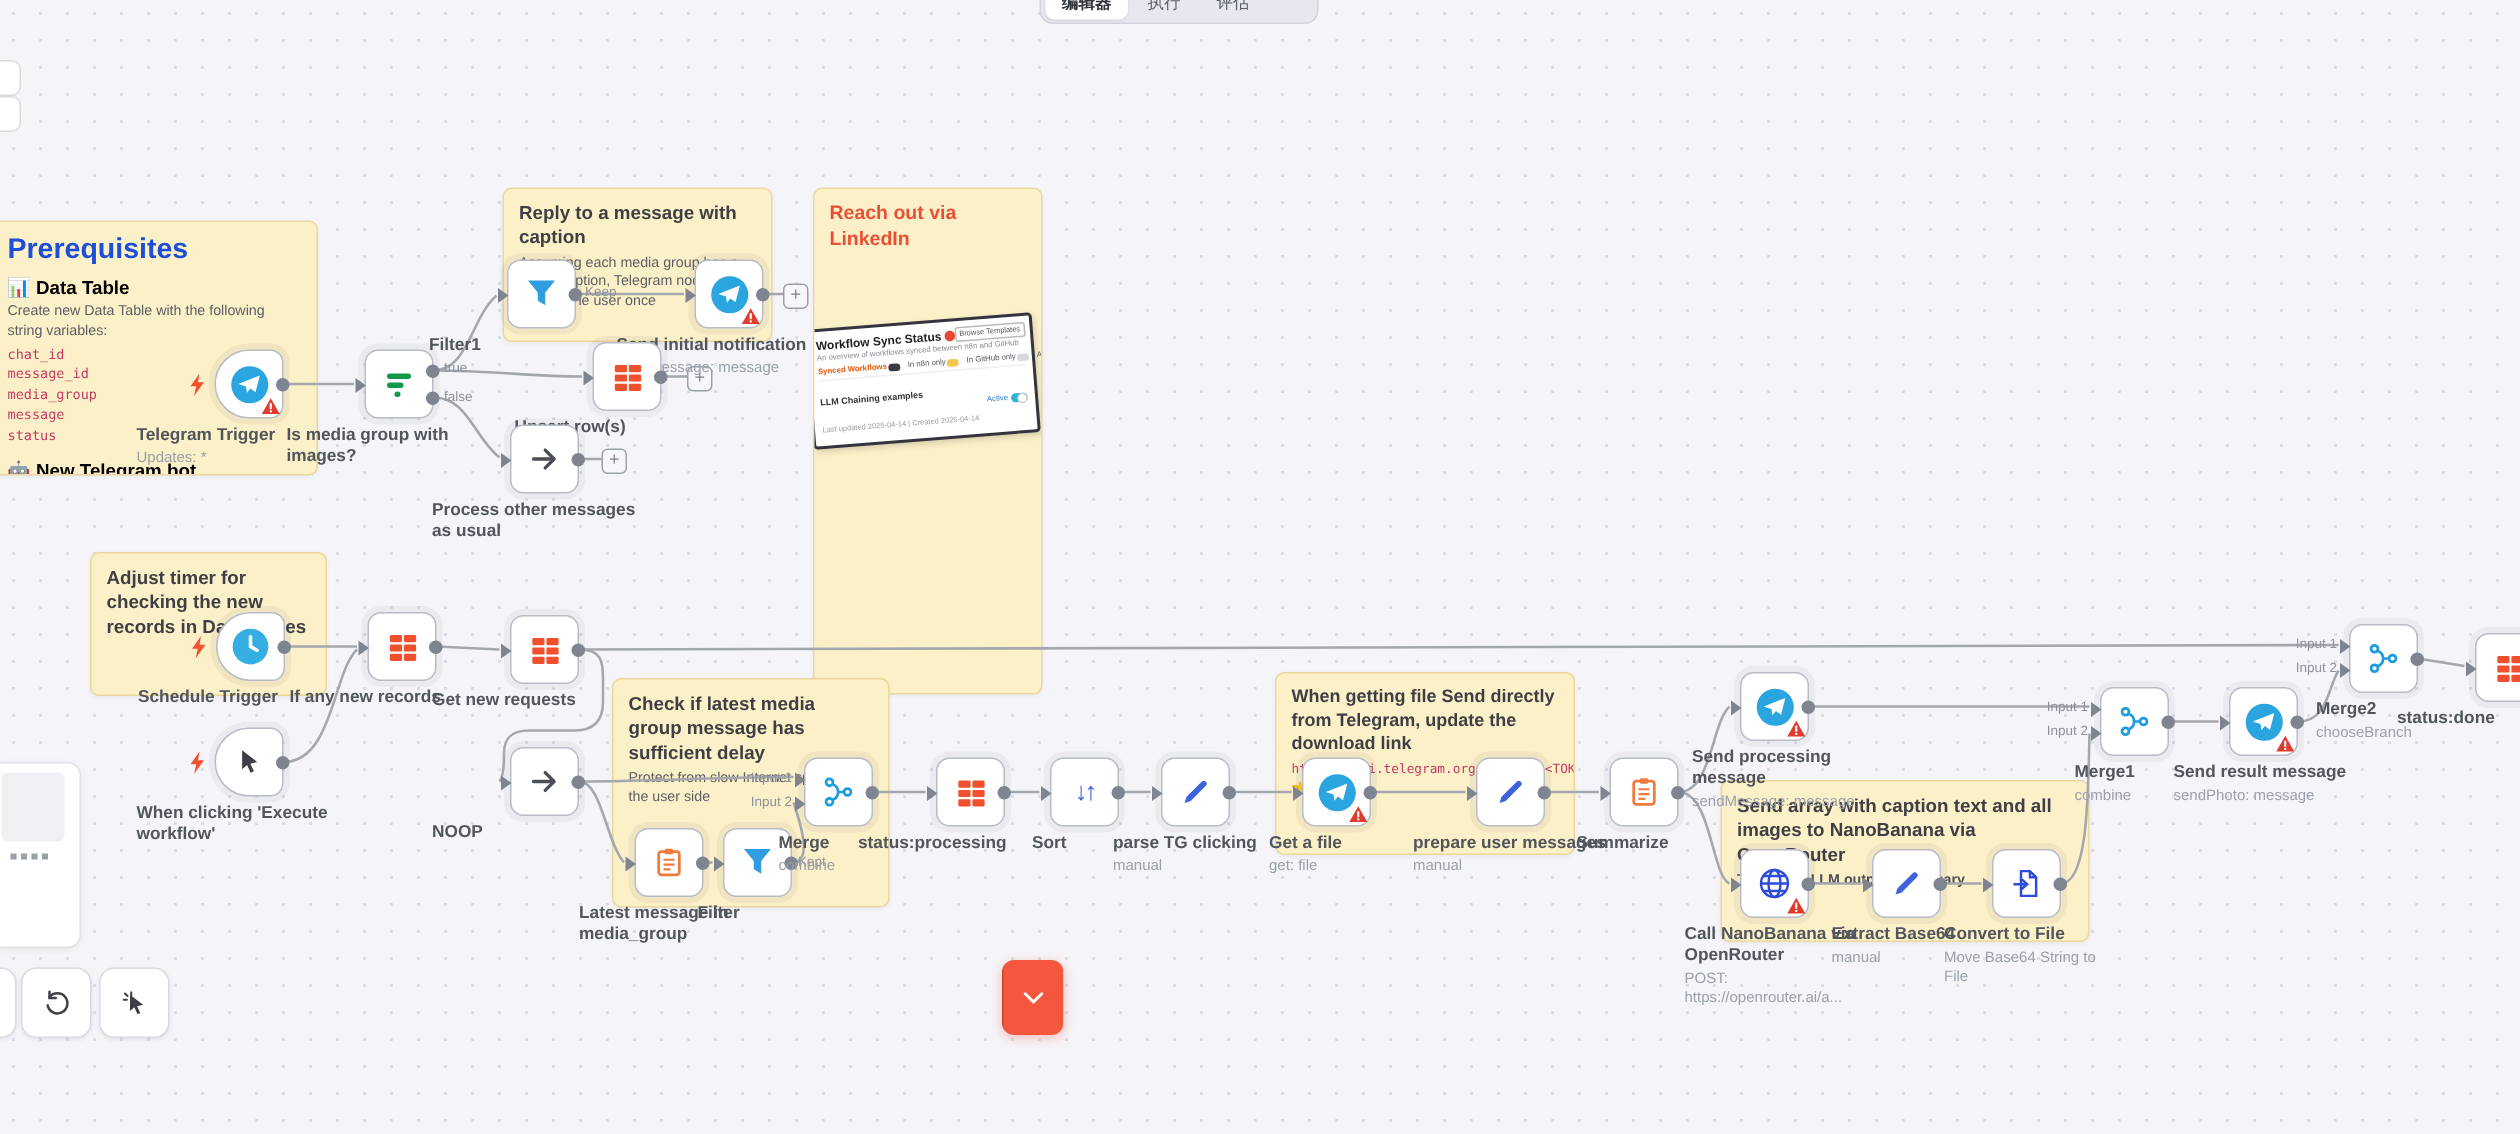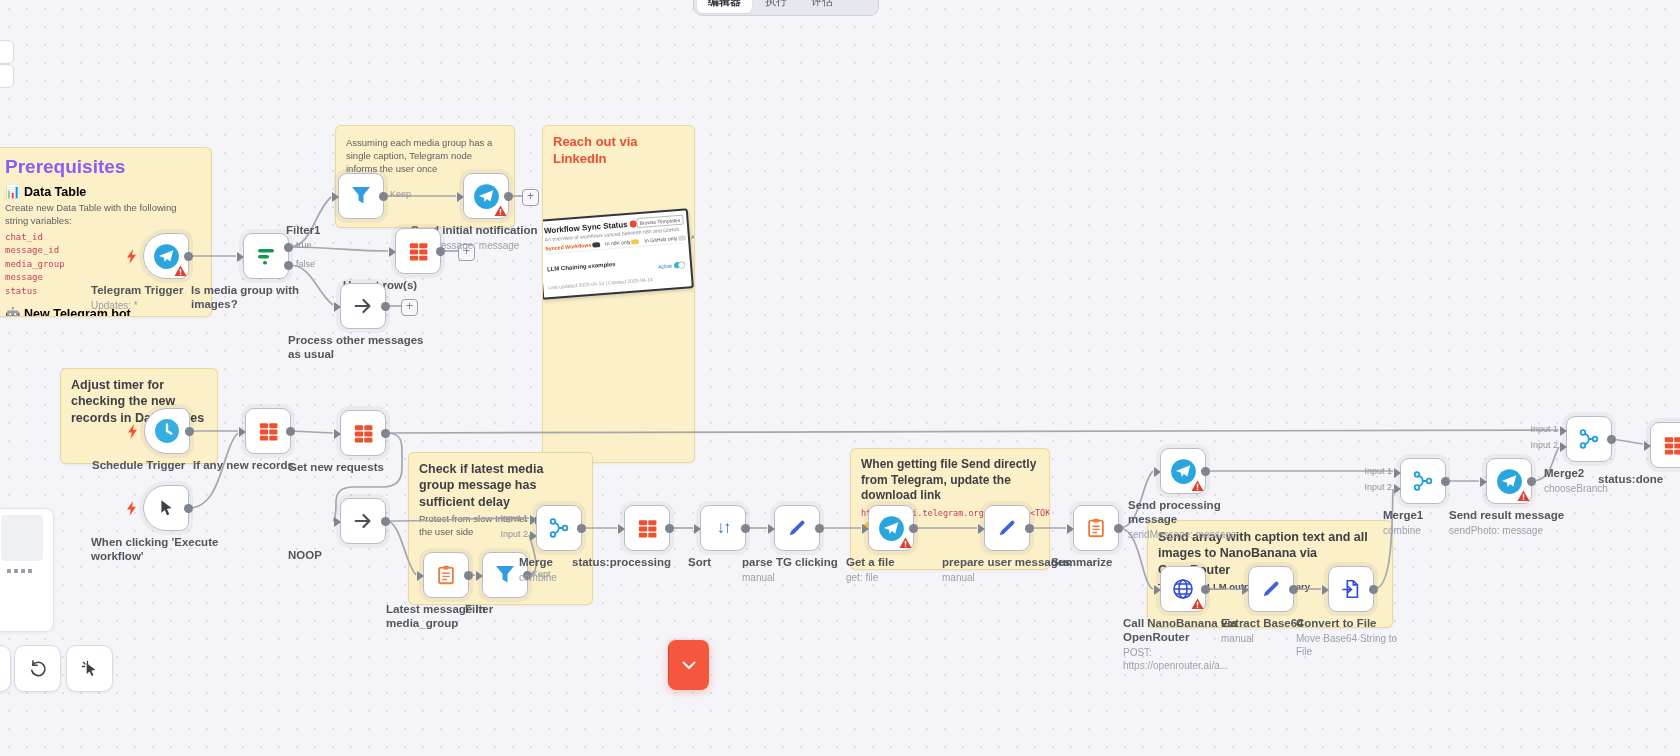--- a/index.html
+++ b/index.html
@@ -6,21 +6,21 @@
   body{
     width:1680px;height:756px;overflow:hidden;position:relative;
     font-family:"Liberation Sans",sans-serif;
     background:#f5f5f9;
     background-image:radial-gradient(#dcdde6 1px, transparent 1.2px);
     background-size:18px 18px;
   }
   
   .sticky{position:absolute;background:#fcf0c8;border:1px solid rgba(203,172,77,.35);
     border-radius:6px;box-shadow:0 1px 3px rgba(0,0,0,.05);z-index:1;box-sizing:border-box;padding:8px 10px;overflow:hidden;}
-  .sticky h1{margin:0 0 6px 0;font-size:19px;color:#8b5cf6;}
+  .sticky h1{margin:0 0 6px 0;font-size:19px;color:#1d4ed8;}
   .sticky h2{margin:0;font-size:12.5px;color:#3d3f44;line-height:1.3;}
   .sticky h3{margin:8px 0 3px 0;font-size:12.5px;color:#000000;}
   .sticky p{margin:3px 0;font-size:9.5px;color:#5d6066;line-height:1.35;}
   .sticky .code{font-family:"DejaVu Sans Mono",monospace;color:#c43d63;font-size:9px;}
   .sticky .codeline{display:block;font-family:"DejaVu Sans Mono",monospace;color:#c43d63;font-size:9px;line-height:1.5;}
   .sticky.red h2{color:#e94f35;font-size:13px;}
   
   .n{position:absolute;width:46px;z-index:3;}
   .bx{position:relative;width:46px;height:46px;background:#fff;border:1.3px solid #b7bcc6;
       border-radius:9px;box-shadow:0 0 0 4px rgba(70,74,86,.06);box-sizing:border-box;
@@ -99,20 +99,21 @@
   <span class="codeline">chat_id</span>
   <span class="codeline">message_id</span>
   <span class="codeline">media_group</span>
   <span class="codeline">message</span>
   <span class="codeline">status</span>
   <h3>🤖 New Telegram bot</h3>
 
 </div>
 
 <div class="sticky" style="left:335px;top:125px;width:180px;height:103px">
+  <h2>Reply to a message with caption</h2>
   <p>Assuming each media group has a single caption, Telegram node informs the user once</p>
 </div>
 
 <div class="sticky red" style="left:542px;top:125px;width:153px;height:338px">
   <h2>Reach out via LinkedIn</h2>
   <div class="lcard">
     <div class="hdr">
       <span class="ttl"><span>Workflow Sync Status</span><span class="dot"></span></span>
       <span class="btn">Browse Templates</span>
     </div>

